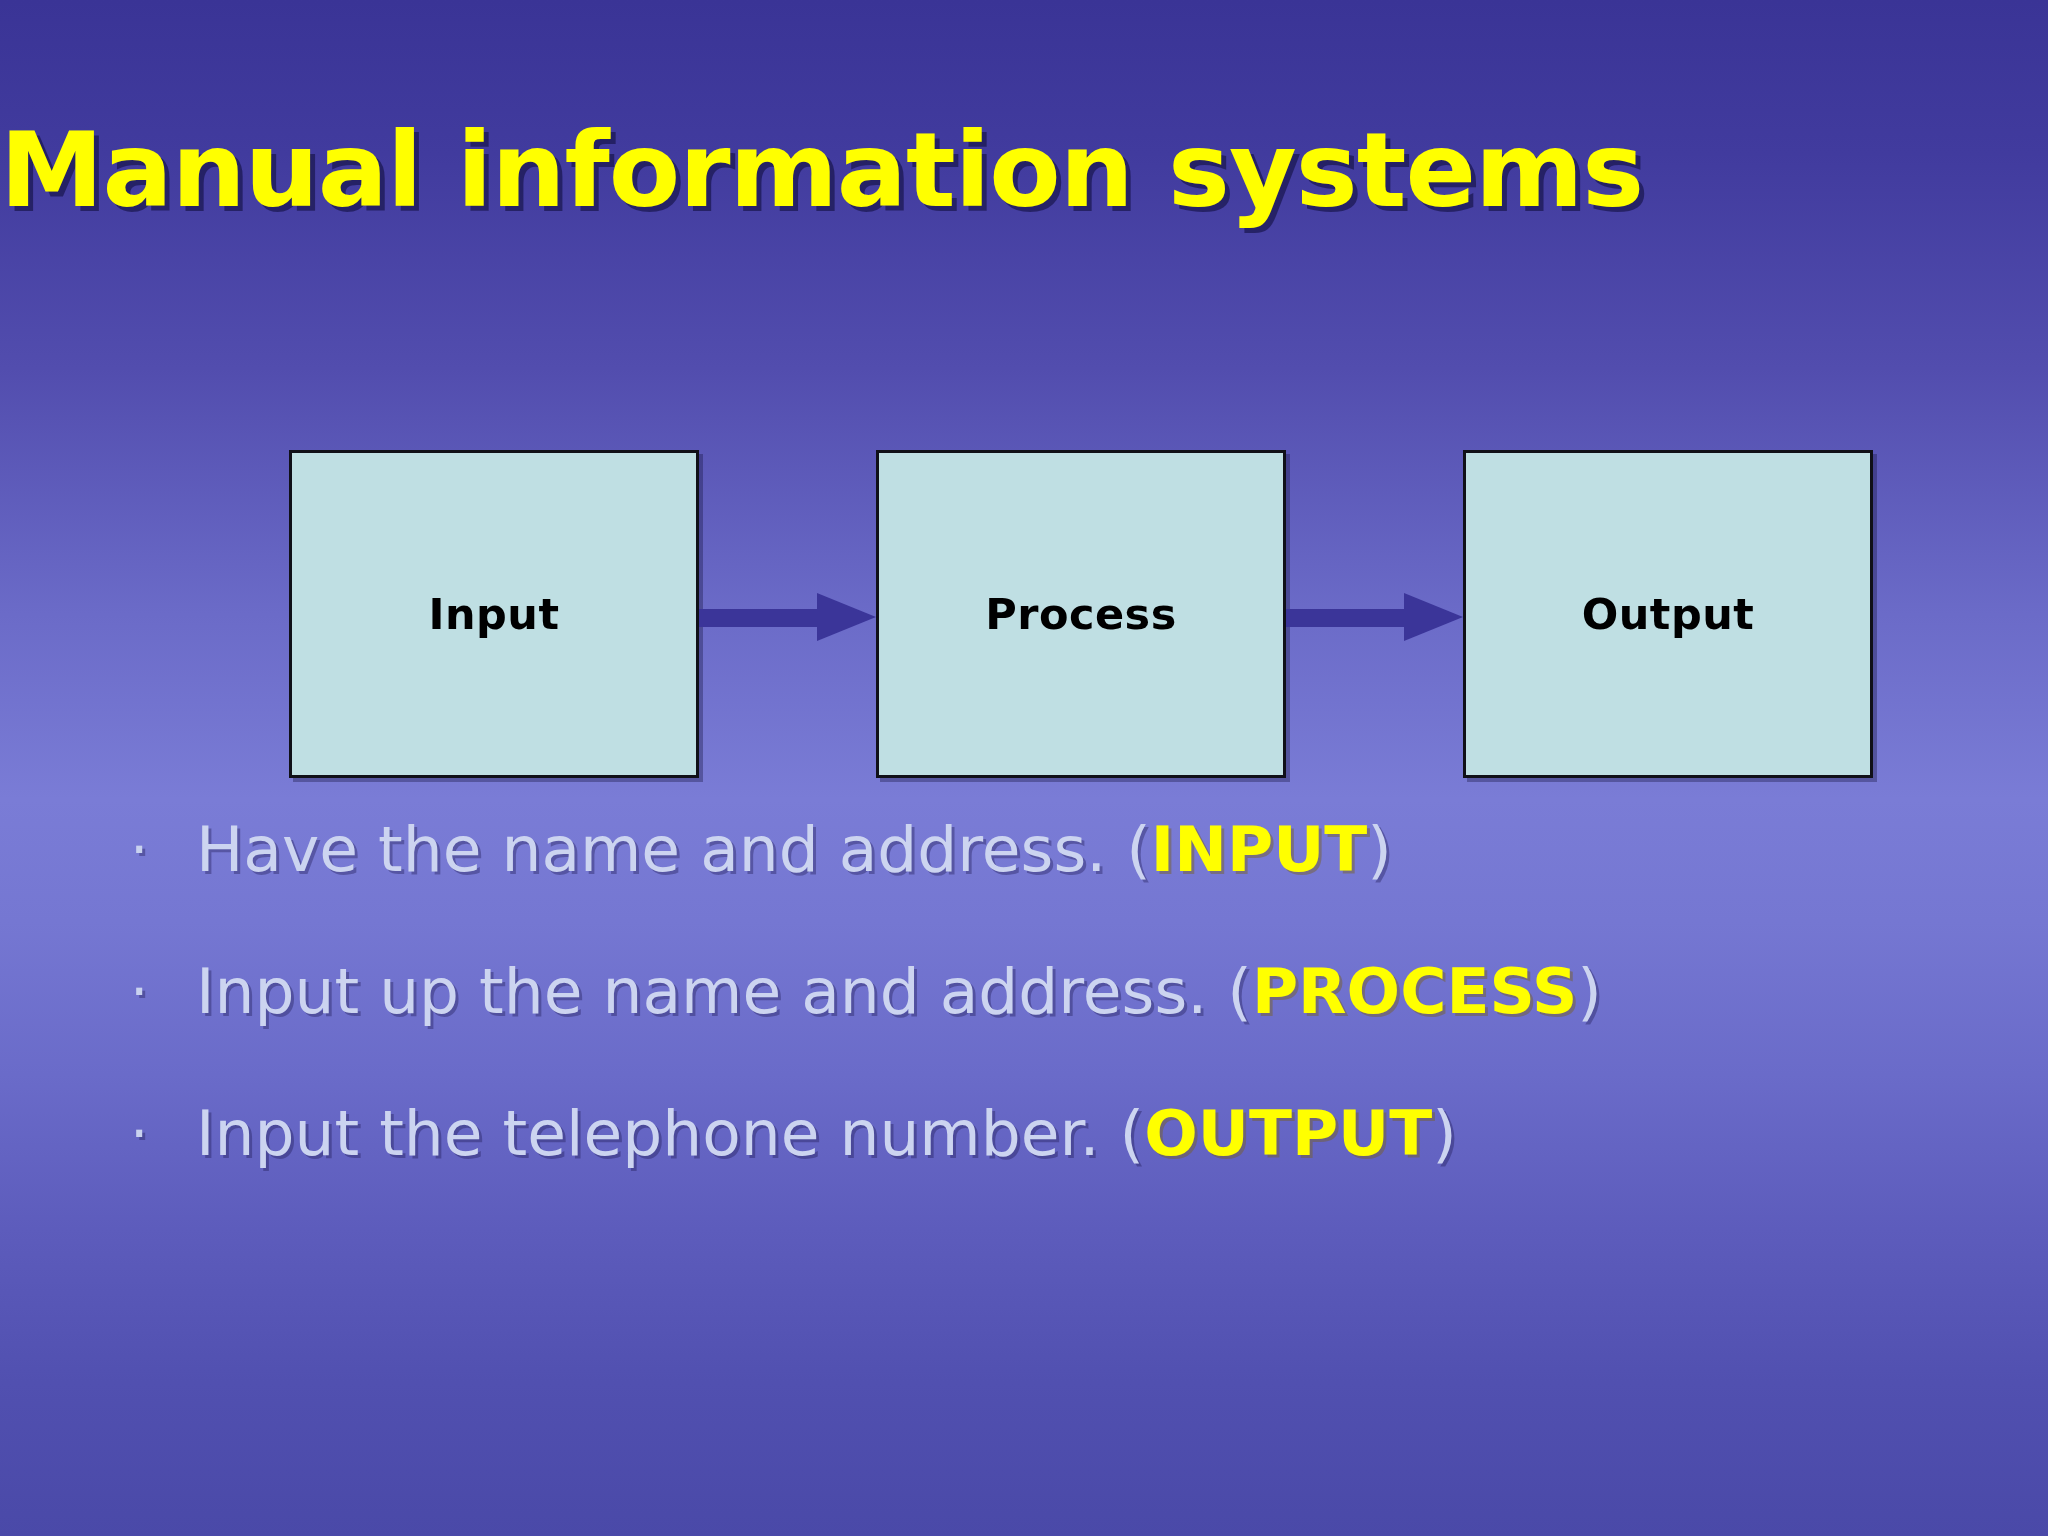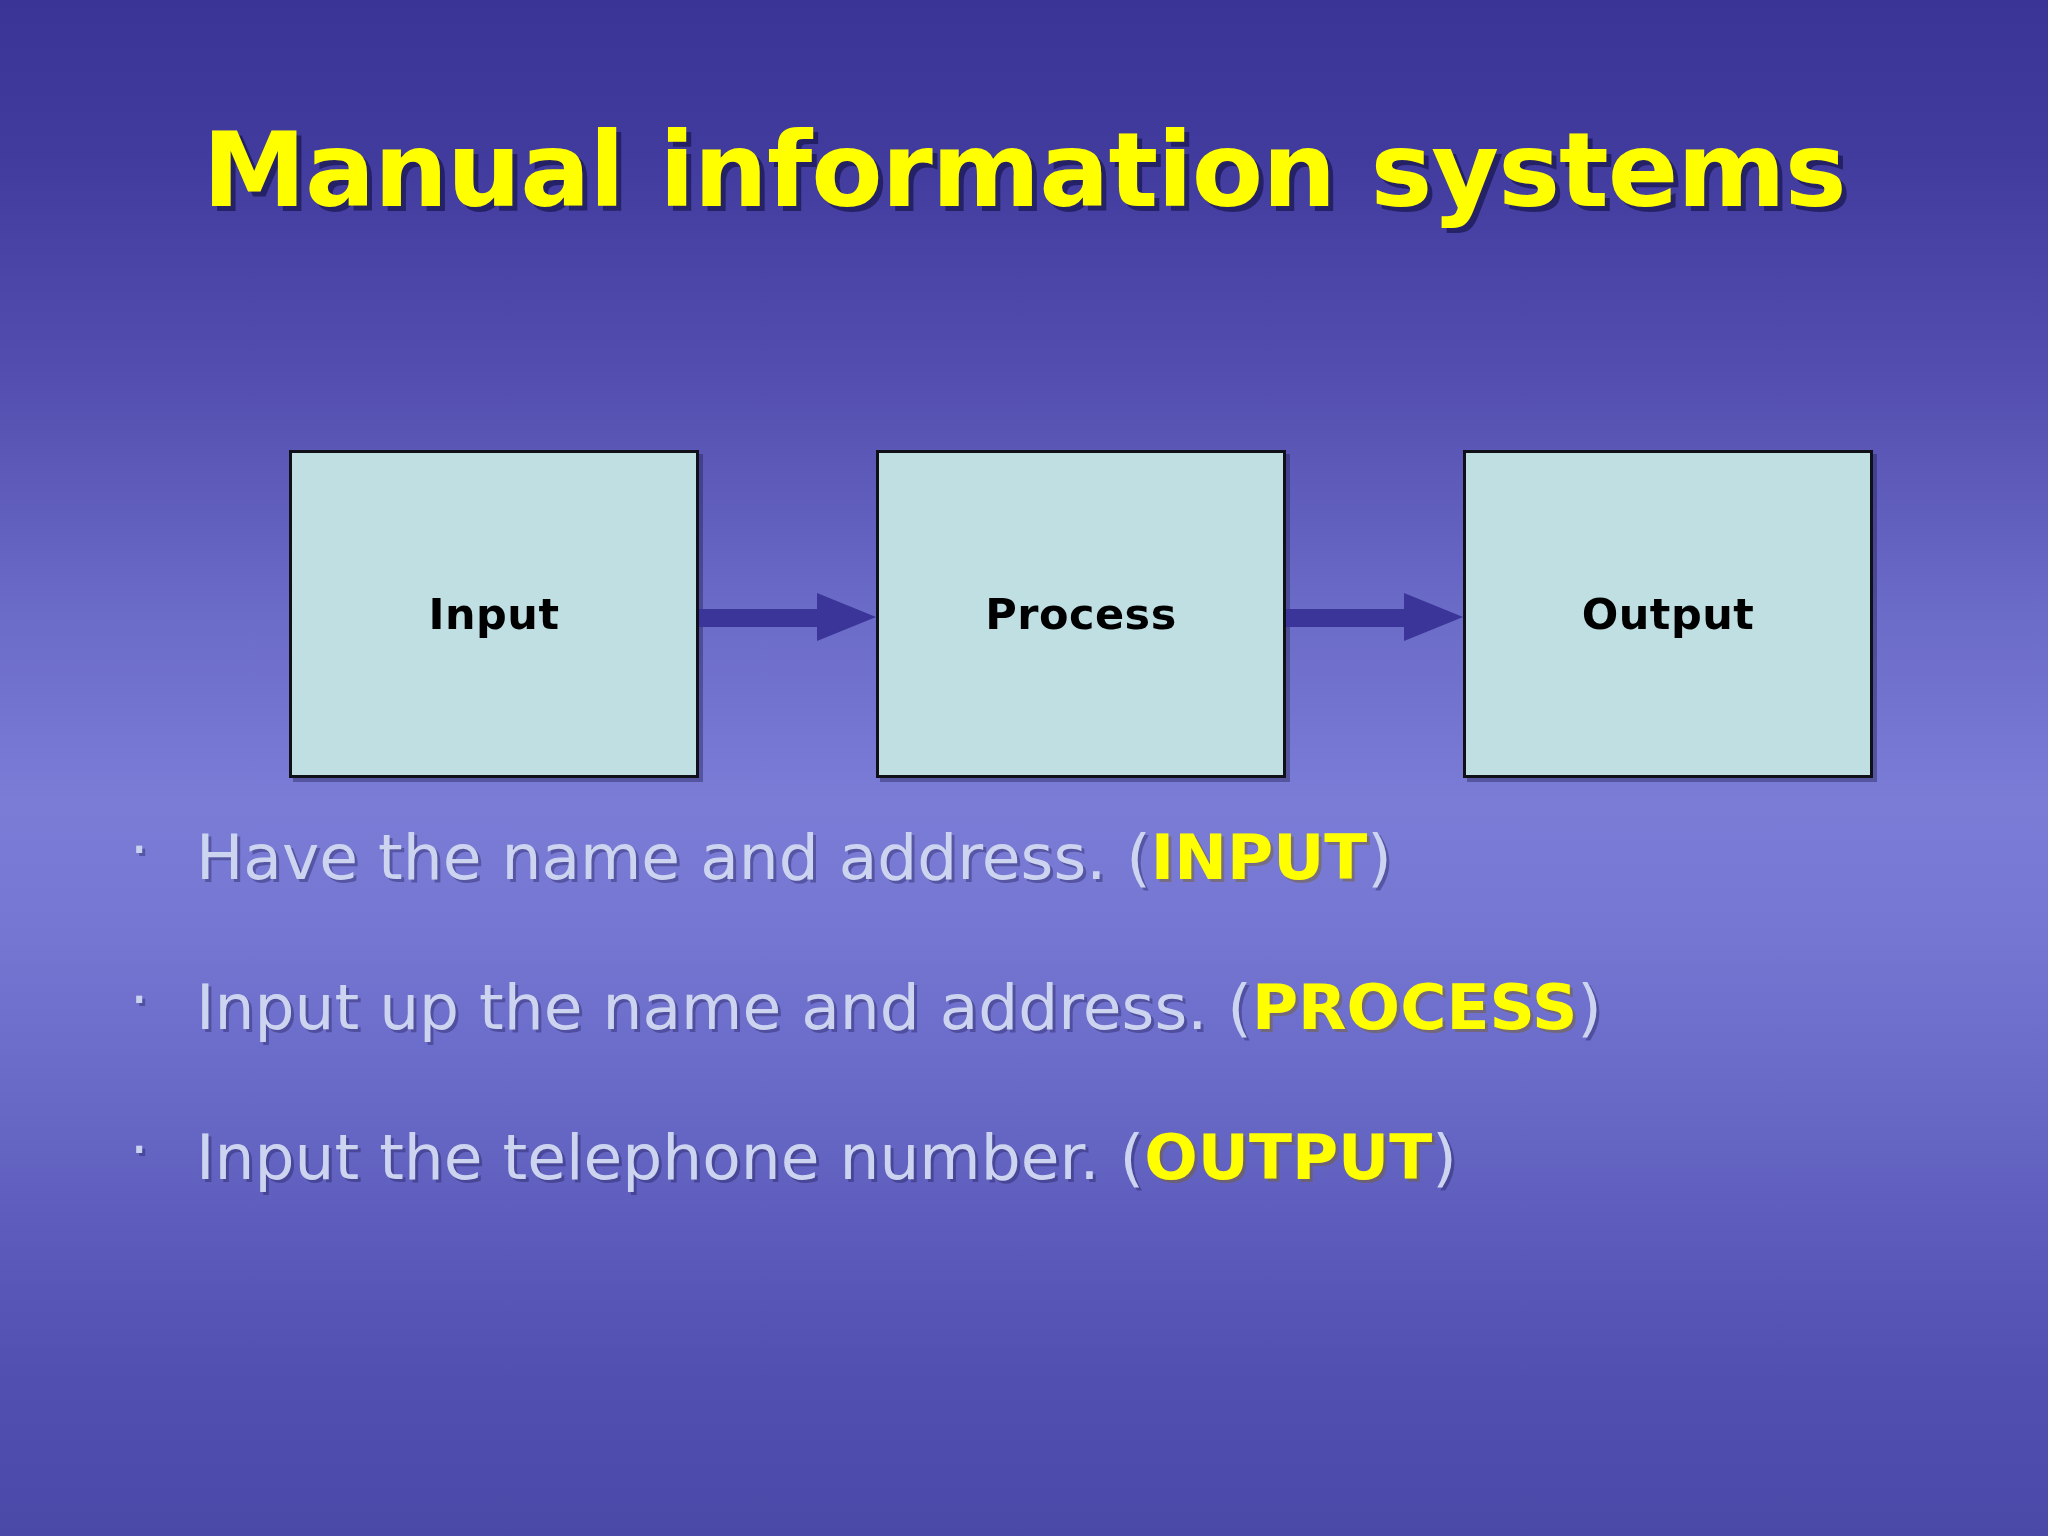--- a/index.html
+++ b/index.html
@@ -29,21 +29,20 @@
         #5150b0 90%,
         #4a49a8 100%);
   }
 
   
   .title {
     position: absolute;
     left: 0;
     top: 116px;
     width: 2048px;
-    text-align: center;
     font-family: "DejaVu Sans", sans-serif;
     font-weight: bold;
     font-size: 104px;
     line-height: 1.05;
     letter-spacing: -1px;
     color: #ffff00;
     text-shadow: 5px 5px 0 rgba(22, 18, 70, 0.65);
     white-space: nowrap;
   }
 
@@ -135,21 +134,20 @@
     text-align: left;
     text-shadow: 3px 3px 0 rgba(25, 20, 75, 0.35);
   }
   .bullet-text {
     flex: 1 1 auto;
     font-family: "DejaVu Sans", sans-serif;
     font-size: 63px;
     line-height: 80px;
     color: #ccd4f0;
     text-shadow: 3px 3px 0 rgba(25, 20, 75, 0.35);
-    margin-top: 8px;
   }
   .kw {
     font-weight: bold;
     color: #ffff00;
     text-shadow: 3px 3px 0 rgba(120, 95, 30, 0.45);
   }
 </style>
 </head>
 <body>
 

